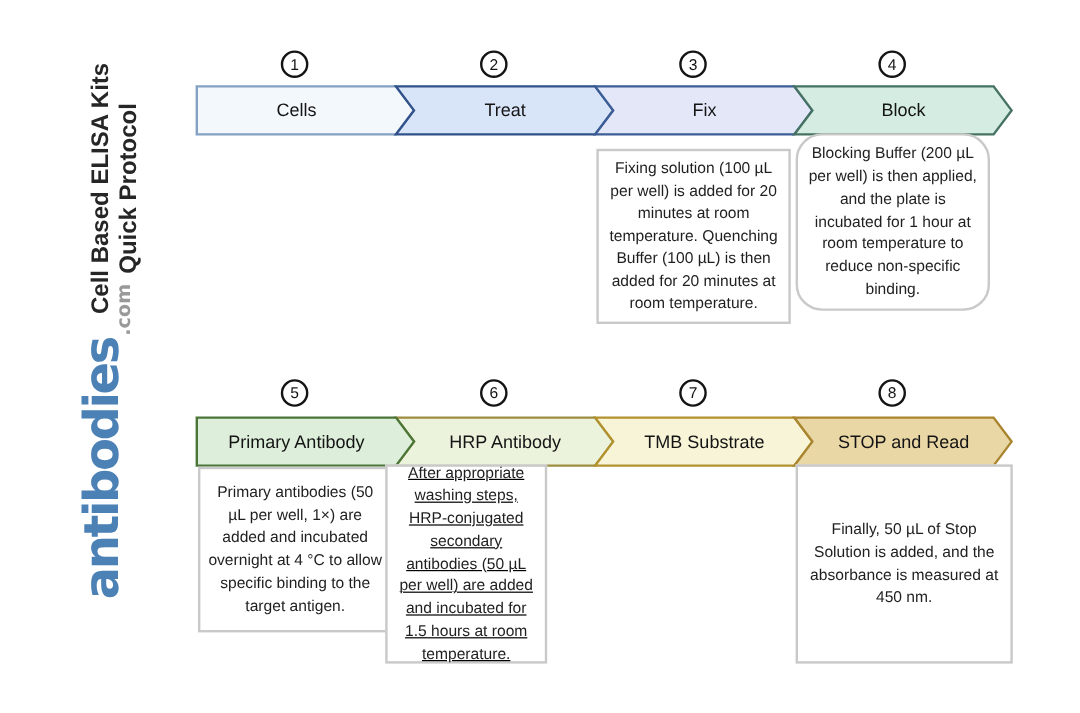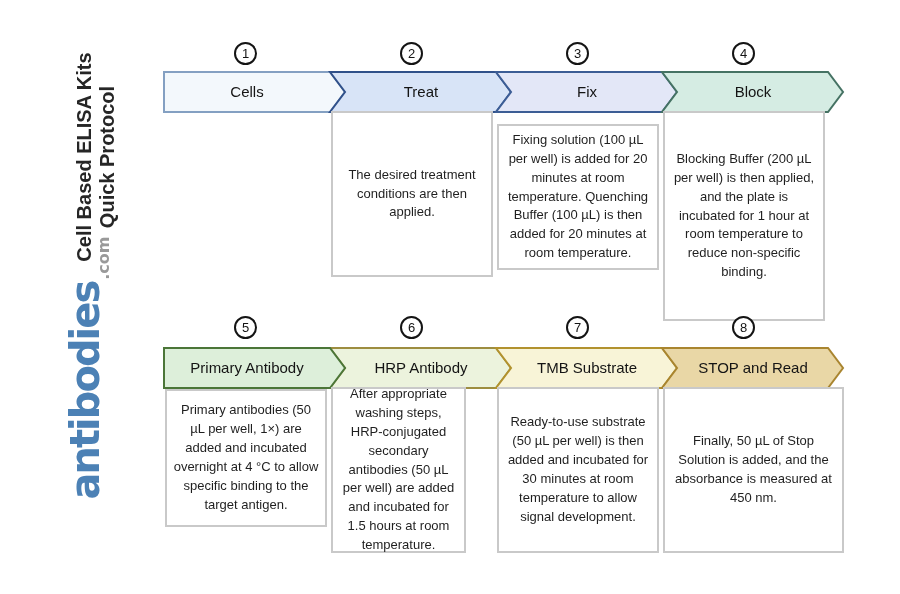--- a/index.html
+++ b/index.html
@@ -68,54 +68,48 @@
         <path d="M167,1 L333,1 L348,21 L333,41 L167,41 L182,21 Z" fill="#d8e4f7" stroke="#30518a" stroke-width="2"></path>
         <path d="M333,1 L499,1 L514,21 L499,41 L333,41 L348,21 Z" fill="#e3e7f7" stroke="#3c5d95" stroke-width="2"></path>
         <path d="M499,1 L665,1 L680,21 L665,41 L499,41 L514,21 Z" fill="#d5ece3" stroke="#457263" stroke-width="2"></path>
         <text x="84" y="26" text-anchor="middle">Cells</text>
         <text x="258" y="26" text-anchor="middle">Treat</text>
         <text x="424" y="26" text-anchor="middle">Fix</text>
         <text x="590" y="26" text-anchor="middle">Block</text>
       </svg>
       <div class="step-circle" style="left: 234px; top: 42px;">1</div>
       <div class="step-circle" style="left: 400px; top: 42px;">2</div>
-      <div class="step-box" style="left: 331px; top: 111px; width: 162px; height: 166px;">
-        <span class="desc">The desired treatment conditions are then applied.</span>
-      </div>
       <div class="step-circle" style="left: 566px; top: 42px;">3</div>
       <div class="step-box" style="left: 497px; top: 124px; width: 162px; height: 146px;">
         <span class="desc">Fixing solution (100 µL per well) is added for 20 minutes at room temperature. Quenching Buffer (100 µL) is then added for 20 minutes at room temperature.</span>
       </div>
       <div class="step-circle" style="left: 732px; top: 42px;">4</div>
-      <div class="step-box" style="left: 663px; top: 111px; width: 162px; height: 210px;">
+      <div class="step-box" style="left: 663px; top: 111px; width: 162px; height: 148px; border-radius: 22px;">
         <span class="desc">Blocking Buffer (200 µL per well) is then applied, and the plate is incubated for 1 hour at room temperature to reduce non-specific binding.</span>
       </div>
     </div>
   <div class="row">
       <svg width="681" height="42" style="position: absolute; left: 163px; top: 347px; overflow: visible;">
         <path d="M167,1 L333,1 L348,21 L333,41 L167,41 L182,21 Z" fill="#ecf3dd" stroke="#9d8d40" stroke-width="2"></path>
         <path d="M1,1 L167,1 L182,21 L167,41 L1,41 Z" fill="#ddefda" stroke="#4b7638" stroke-width="2"></path>
         <path d="M333,1 L499,1 L514,21 L499,41 L333,41 L348,21 Z" fill="#f8f4d7" stroke="#b2922e" stroke-width="2"></path>
         <path d="M499,1 L665,1 L680,21 L665,41 L499,41 L514,21 Z" fill="#e9d7a6" stroke="#a9852f" stroke-width="2"></path>
         <text x="84" y="26" text-anchor="middle">Primary Antibody</text>
         <text x="258" y="26" text-anchor="middle">HRP Antibody</text>
         <text x="424" y="26" text-anchor="middle">TMB Substrate</text>
         <text x="590" y="26" text-anchor="middle">STOP and Read</text>
       </svg>
       <div class="step-circle" style="left: 234px; top: 316px;">5</div>
       <div class="step-box" style="left: 165px; top: 389px; width: 162px; height: 138px;">
         <span class="desc">Primary antibodies (50 µL per well, 1×) are added and incubated overnight at 4 °C to allow specific binding to the target antigen.</span>
       </div>
       <div class="step-circle" style="left: 400px; top: 316px;">6</div>
-      <div class="step-box" style="left: 331px; top: 387px; width: 135px; height: 166px;">
+      <div class="step-box" style="left: 321px; top: 387px; width: 135px; height: 166px; text-decoration: underline;">
         <span class="desc">After appropriate washing steps, HRP-conjugated secondary antibodies (50 µL per well) are added and incubated for 1.5 hours at room temperature.</span>
       </div>
       <div class="step-circle" style="left: 566px; top: 316px;">7</div>
-      <div class="step-box" style="left: 497px; top: 387px; width: 162px; height: 166px;">
-        <span class="desc">Ready-to-use substrate (50 µL per well) is then added and incubated for 30 minutes at room temperature to allow signal development.</span>
-      </div>
       <div class="step-circle" style="left: 732px; top: 316px;">8</div>
       <div class="step-box" style="left: 663px; top: 387px; width: 181px; height: 166px;">
         <span class="desc">Finally, 50 µL of Stop Solution is added, and the absorbance is measured at 450 nm.</span>
       </div>
     </div>
 
 </div>
 
 </body></html>

